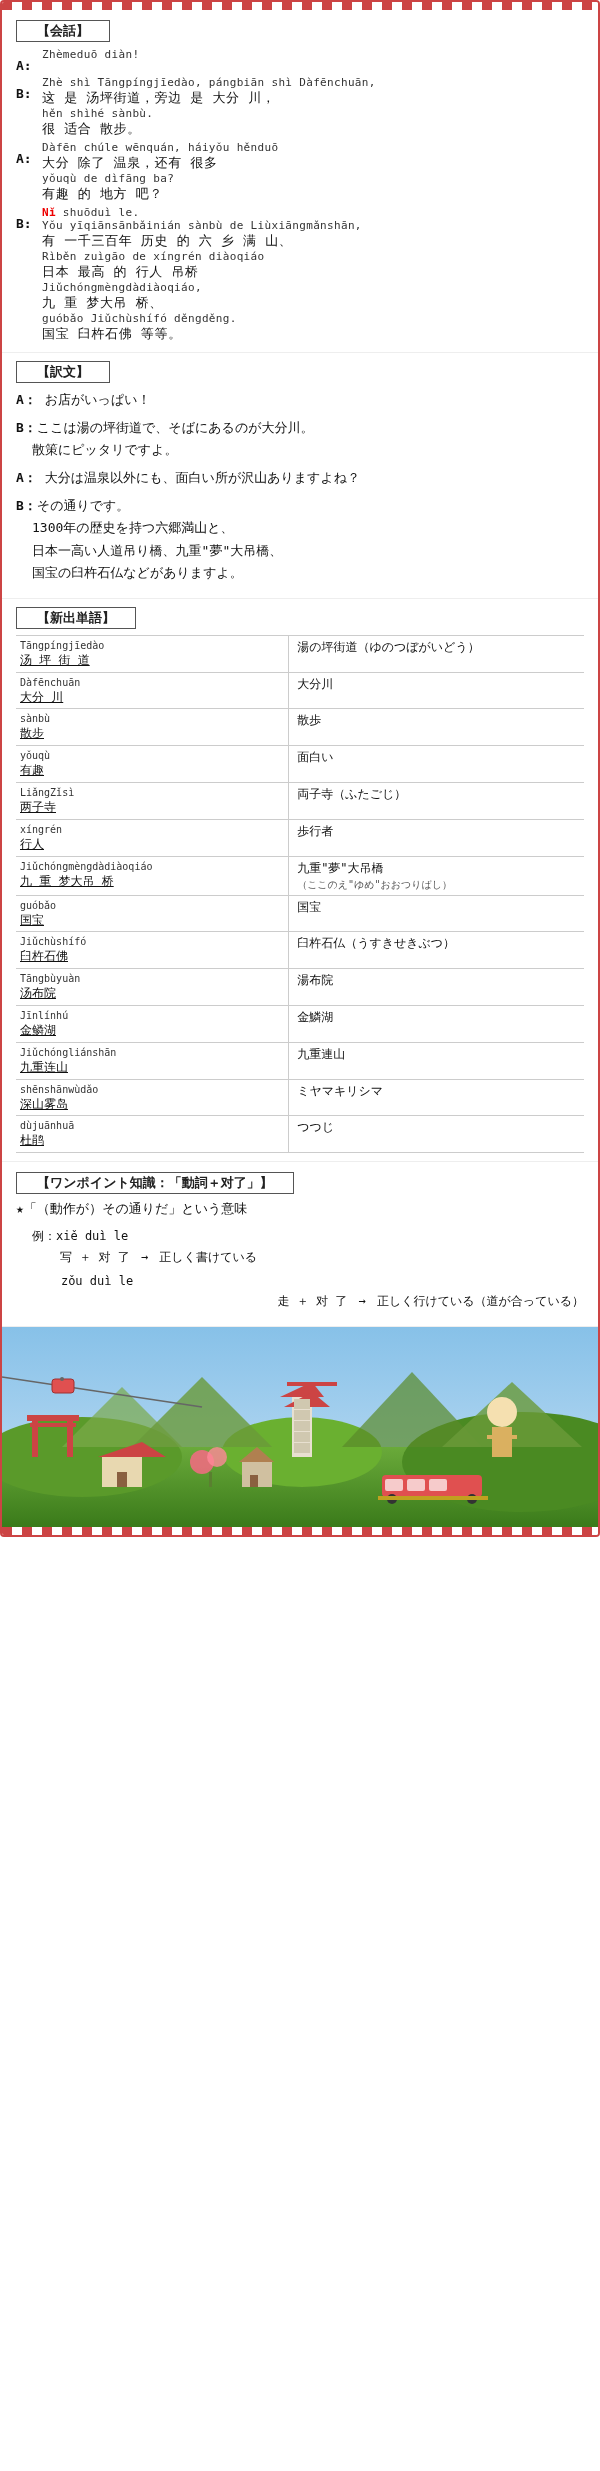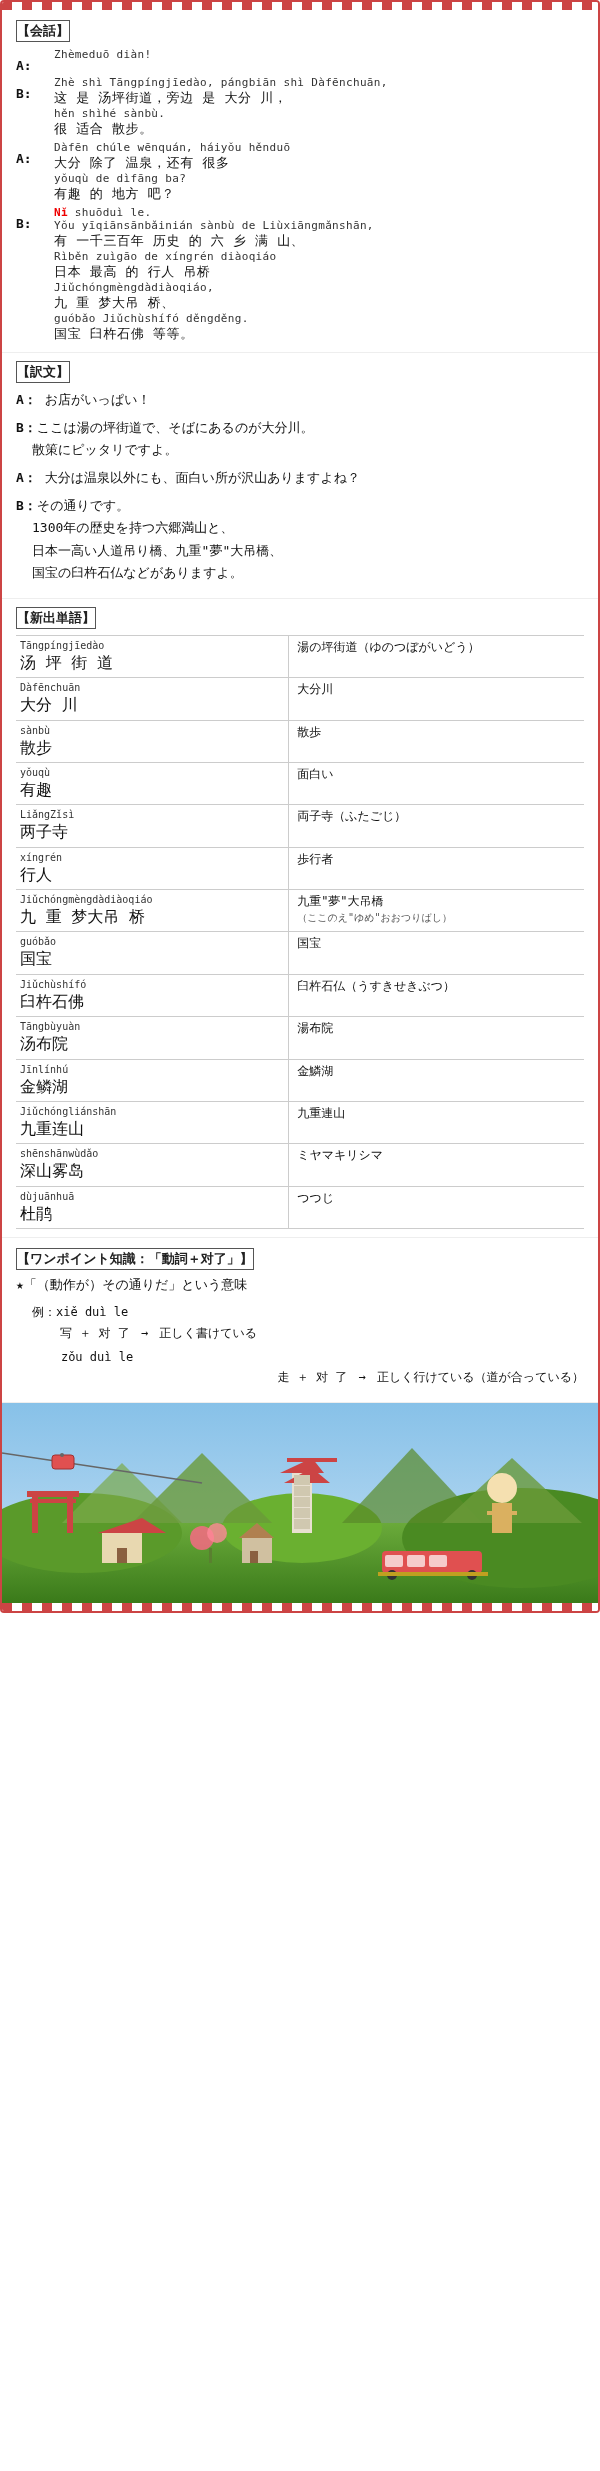--- a/index.html
+++ b/index.html
@@ -44,21 +44,20 @@
       margin-bottom: 3px;
     }
     .dialogue-speaker-col {
       min-width: 26px;
       font-weight: bold;
       font-size: 13px;
       padding-top: 10px;
     }
     .dialogue-content-col {
       flex: 1;
-      margin-left: 12px;
     }
 
     
     .section-yakubun {
       padding: 8px 14px 8px 14px;
       border-bottom: 1px solid #eee;
     }
     .yakubun-block {
       margin-bottom: 6px;
       line-height: 1.7;
@@ -105,23 +104,24 @@
       vertical-align: top;
       font-size: 12px;
     }
     .tango-pinyin {
       font-size: 10px;
       color: #333;
       display: block;
       line-height: 1.3;
     }
     .tango-chinese {
-      font-size: 16px;
+      font-size: 12px;
       display: block;
       line-height: 1.4;
+      text-decoration: underline;
     }
     .tango-note {
       font-size: 10px;
       color: #555;
     }
 
     
     .section-wanpoint {
       padding: 10px 14px 10px 14px;
       border-bottom: 1px solid #eee;
@@ -156,21 +156,21 @@
       background: repeating-linear-gradient(90deg, #c44 0px, #c44 10px, #fff 10px, #fff 20px, #c44 20px);
     }
     .deco-border-bottom {
       height: 8px;
       background: repeating-linear-gradient(90deg, #c44 0px, #c44 10px, #fff 10px, #fff 20px, #c44 20px);
     }
 
     .section-label {
       display: inline-block;
       border: 1px solid #555;
-      padding: 1px 0;
+      padding: 1px 20px;
       font-weight: bold;
       font-size: 13px;
       margin-bottom: 6px;
       color: #222;
     }
   </style>
 </head>
 <body>
 
 <div class="page-wrapper">

